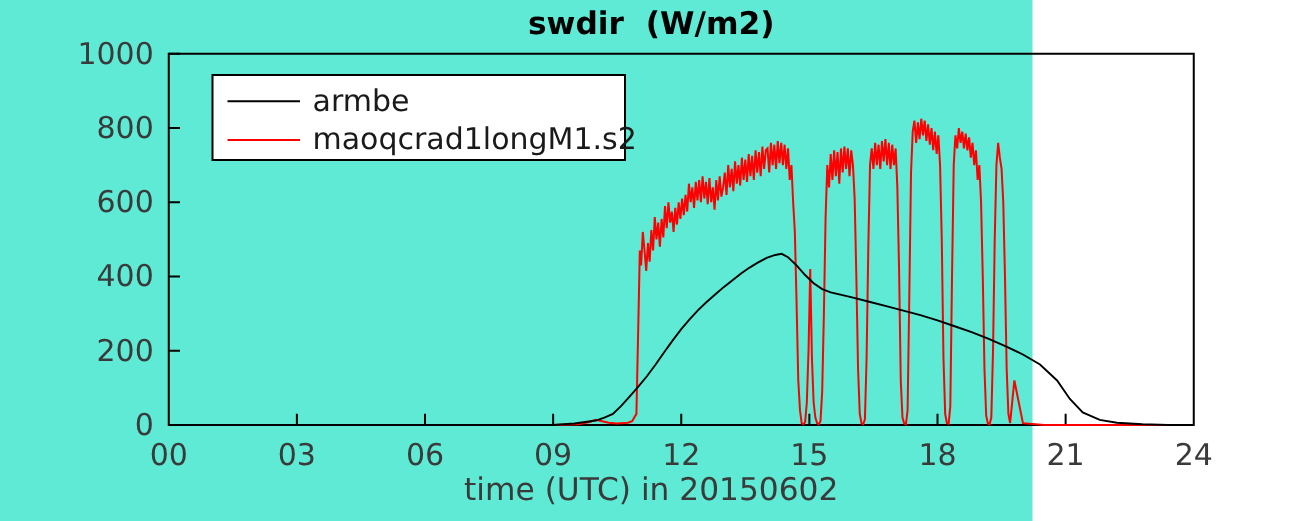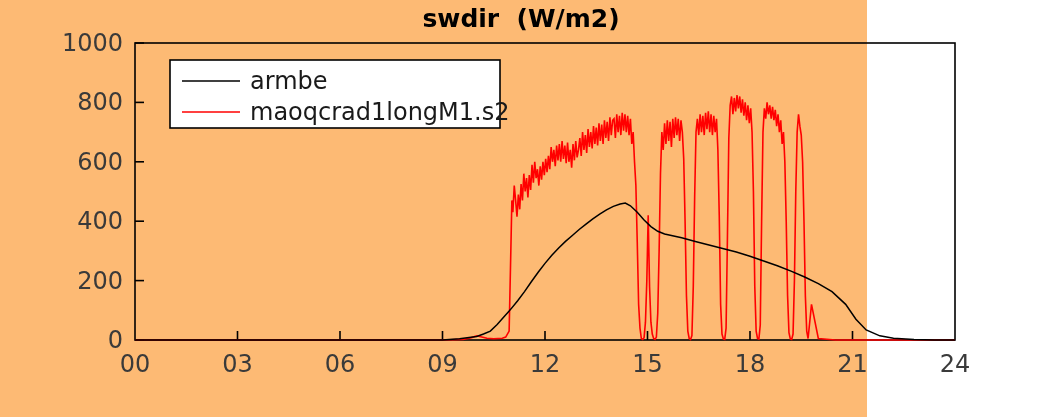--- a/index.html
+++ b/index.html
@@ -13,22 +13,21 @@
     font-family: "DejaVu Sans", sans-serif;
     color: #000000;
     overflow: hidden;
     position: relative;
   }
   #figure {
     position: absolute;
     left: 0; top: 0;
     width: 826px;
     height: 417px;
-    background: #fdba74;
-    padding-left: 41px;
+    background: #5eead4;
   }
   #chart-title {
     position: absolute;
     left: 0;
     top: 4px;
     width: 1042px;
     text-align: center;
     font-size: 25px;
     font-weight: bold;
     font-family: "DejaVu Sans", sans-serif;
@@ -132,13 +131,14 @@
       <rect id="legend-box" x="170" y="60" width="330" height="68"></rect>
 
       <line class="legend-swatch" x1="182" y1="81" x2="240" y2="81" stroke="#000000"></line>
       <text class="legend-text" x="250" y="82">armbe</text>
 
       <line class="legend-swatch" x1="182" y1="112" x2="240" y2="112" stroke="#ff0000"></line>
       <text class="legend-text" x="250" y="113">maoqcrad1longM1.s2</text>
     </g>
   </svg>
 
+  <div id="xaxis-label">time (UTC) in 20150602</div>
 </div>
 
 </body></html>

